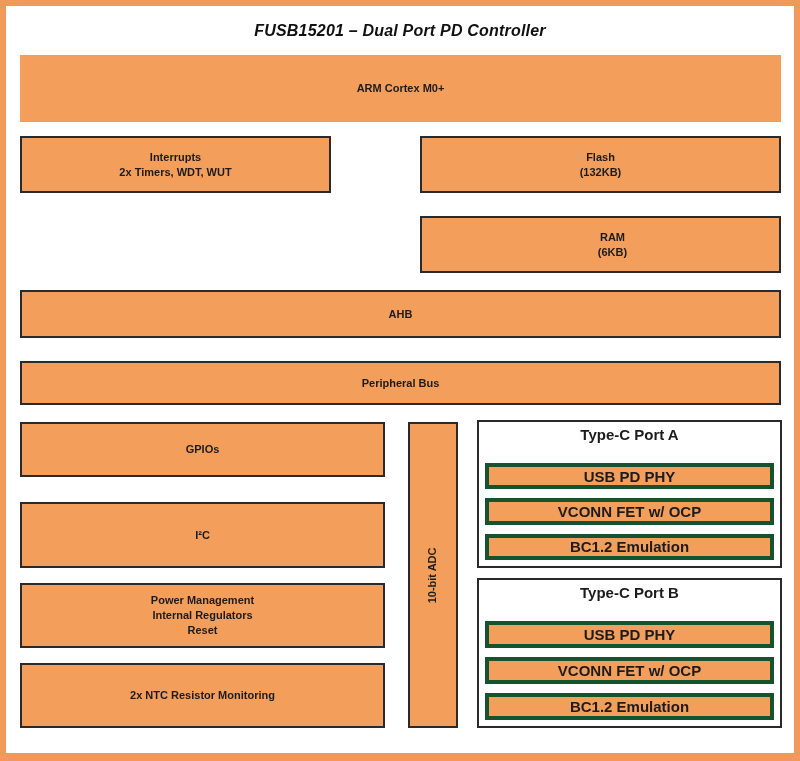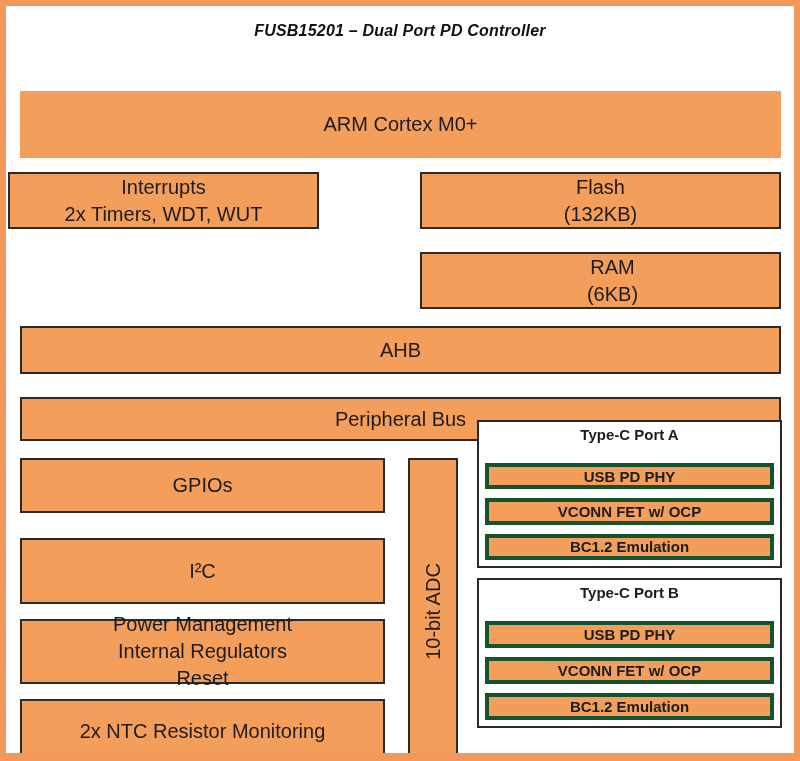--- a/index.html
+++ b/index.html
@@ -26,29 +26,28 @@
     font-style:italic;
   }
   .blk {
     position:absolute;
     background:#F49E5C;
     border:2px solid #2A2A2A;
     box-sizing:border-box;
     display:flex; flex-direction:column;
     align-items:center; justify-content:center;
     text-align:center;
-    font-size:20px; font-weight:normal; color:#1C1C1C;
+    font-size:11px; font-weight:bold; color:#1C1C1C;
     line-height:1.35;
-    margin-top:36px;
   }
   .blk.no-border { border:none; }
   .blk .line { display:block; }
   
   .arm          { left:20px;  top:55px;  width:761px; height:67px; }
-  .interrupts   { left:8px;  top:136px; width:311px; height:57px;align-items:center; }
+  .interrupts   { left:20px;  top:136px; width:311px; height:57px;align-items:center; }
   .flash        { left:420px; top:136px; width:361px; height:57px; }
   .swd          { left:20px;  top:212px; width:365px; height:57px; }
   .ram          { left:420px; top:216px; width:361px; height:57px;padding-left:24px; }
   .ahb          { left:20px;  top:290px; width:761px; height:48px; }
   .peripheral   { left:20px;  top:361px; width:761px; height:44px; }
   .gpios        { left:20px;  top:422px; width:365px; height:55px; }
   .i2c          { left:20px;  top:502px; width:365px; height:66px; }
   .power        { left:20px;  top:583px; width:365px; height:65px; }
   .ntc          { left:20px;  top:663px; width:365px; height:65px; }
   .adc          { left:408px; top:422px; width:50px;  height:306px; }

